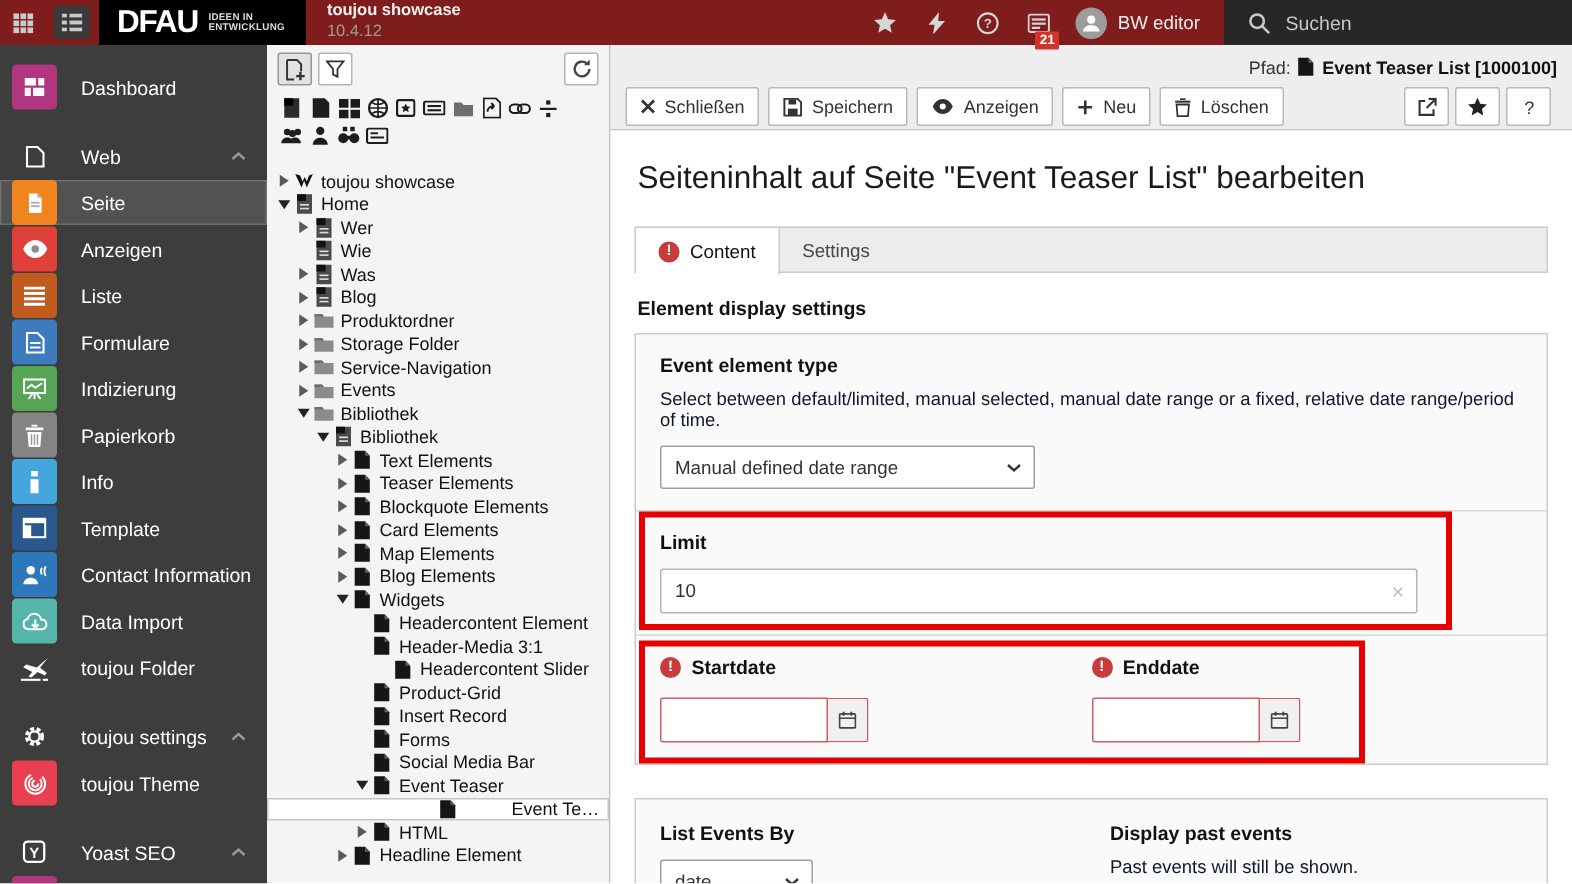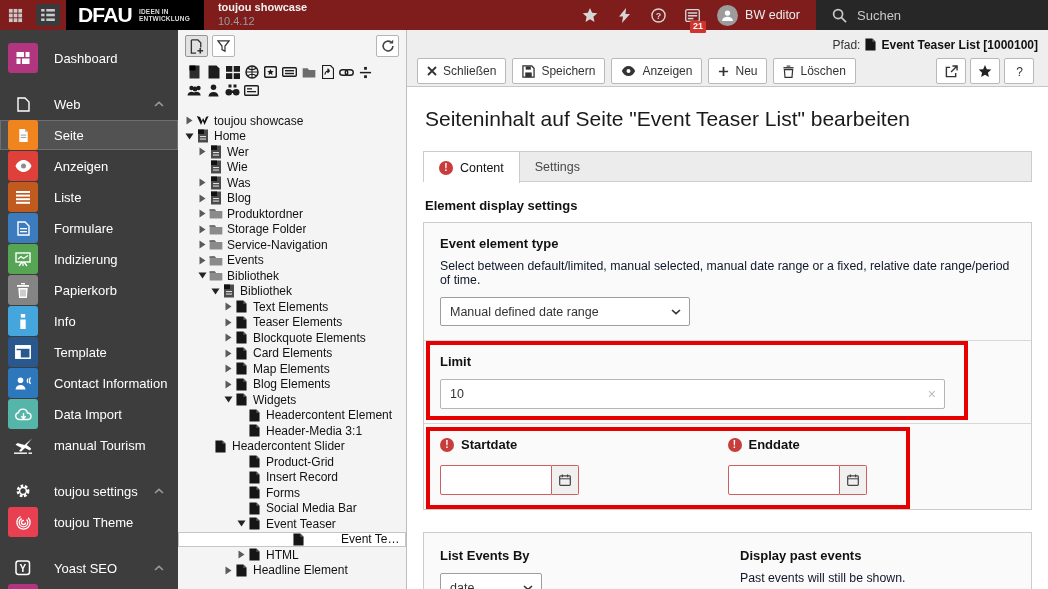--- a/index.html
+++ b/index.html
@@ -350,21 +350,21 @@
       <div class="sb-item">
         <span class="tile no-tile" style="background:transparent">
           <span class="icon ">
             <svg width="20" height="17" viewBox="0 0 20 17">
               <path d="M19 1.5L11.5 8 4.5 6 2.5 7.8l6 3.2L6 14l2 .7L12 11l5 2.4 1.2-1.8-4.5-3.5z" fill="#fff"></path>
               <rect x="1" y="15.5" width="13" height="1.4" fill="#fff"></rect>
               <rect x="15.5" y="15.5" width="3.5" height="1.4" fill="#fff"></rect>
             </svg>
           </span>
         </span>
-        <span class="sb-label">manual Tourism</span>
+        <span class="sb-label">toujou Folder</span>
       </div>
       <div class="sb-header">
         <span class="icon sb-hico">
           <svg width="16" height="16" viewBox="0 0 16 16">
             <circle cx="8" cy="8" r="5.2" fill="none" stroke="#fff" stroke-width="2.4" stroke-dasharray="2.6 1.7"></circle>
             <circle cx="8" cy="8" r="3.4" fill="none" stroke="#fff" stroke-width="1.5"></circle>
           </svg>
         </span>
         <span class="sb-label">toujou settings</span>
         <span class="icon sb-chev">
@@ -812,21 +812,21 @@
         <div class="tree-row" style="padding-left:58px">
           <span class="exp icon"></span>
           <span class="icon t-ico">
             <svg width="11" height="13" viewBox="0 0 12 14">
               <path d="M0.5 0.5h7.5l3.5 3.5v9.5H.5z" fill="#161616"></path>
               <path d="M8 0.5L11.5 4H8z" fill="#5e5e5e"></path>
             </svg>
           </span>
           <span class="tree-label">Header-Media 3:1</span>
         </div>
-        <div class="tree-row" style="padding-left:24px">
+        <div class="tree-row" style="padding-left:72px">
           <span class="exp icon"></span>
           <span class="icon t-ico">
             <svg width="11" height="13" viewBox="0 0 12 14">
               <path d="M0.5 0.5h7.5l3.5 3.5v9.5H.5z" fill="#161616"></path>
               <path d="M8 0.5L11.5 4H8z" fill="#5e5e5e"></path>
             </svg>
           </span>
           <span class="tree-label">Headercontent Slider</span>
         </div>
         <div class="tree-row" style="padding-left:58px">

